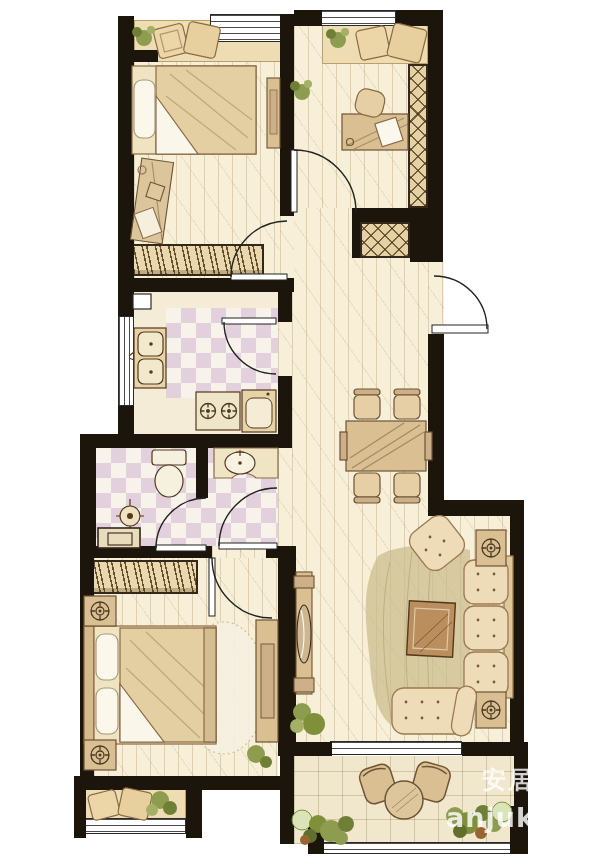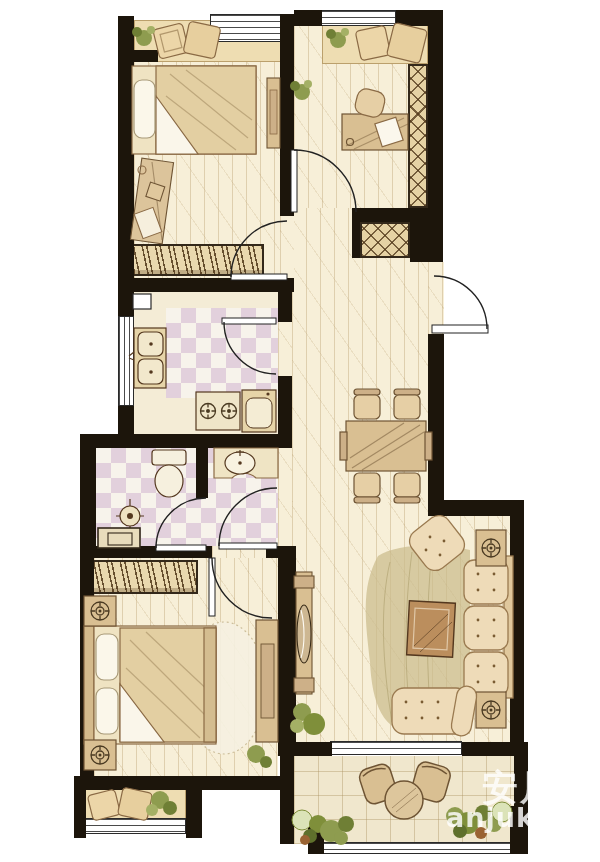--- a/index.html
+++ b/index.html
@@ -36,21 +36,21 @@
   .hx{background-color:#e5d2a4;border:2px solid #33281a;
     background-image:
       repeating-linear-gradient(45deg,rgba(80,55,25,.75) 0 1.5px,transparent 1.5px 10px),
       repeating-linear-gradient(-45deg,rgba(80,55,25,.75) 0 1.5px,transparent 1.5px 10px);}
   
   .hh{background-color:#e9d8ae;border:2px solid #33281a;
     background-image:
       repeating-linear-gradient(78deg,rgba(70,45,15,.8) 0 1.5px,transparent 1.5px 4.5px,rgba(70,45,15,.8) 4.5px 6px,transparent 6px 13px);
     box-shadow:inset 0 -4px 0 rgba(70,45,15,.25);}
   .wm{position:absolute;font-weight:bold;white-space:nowrap;letter-spacing:2px;}
-  .wm-cn-b{left:482px;top:764px;font-size:36px;color:rgba(255,255,255,.80);}
+  .wm-cn-b{left:482px;top:764px;font-size:24px;color:rgba(255,255,255,.80);}
   .wm-en-b{left:446px;top:802px;font-size:27px;color:rgba(255,255,255,.82);letter-spacing:1px;}
   svg{position:absolute;left:0;top:0;}
 </style>
 </head>
 <body>
 
 <div class="stage">
 
   <div>
     <i class="a wood" style="left:134px;top:62px;width:146px;height:216px"></i>

